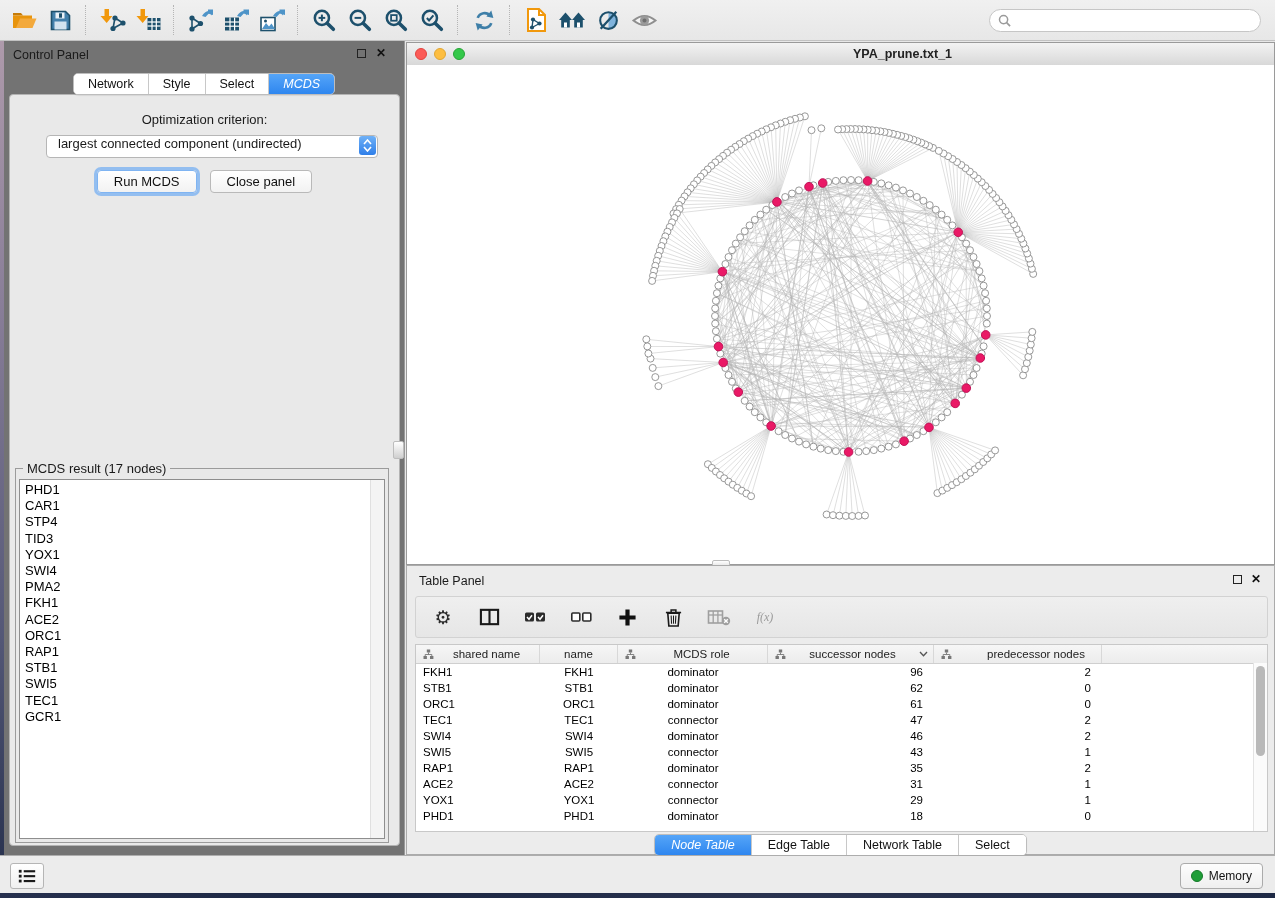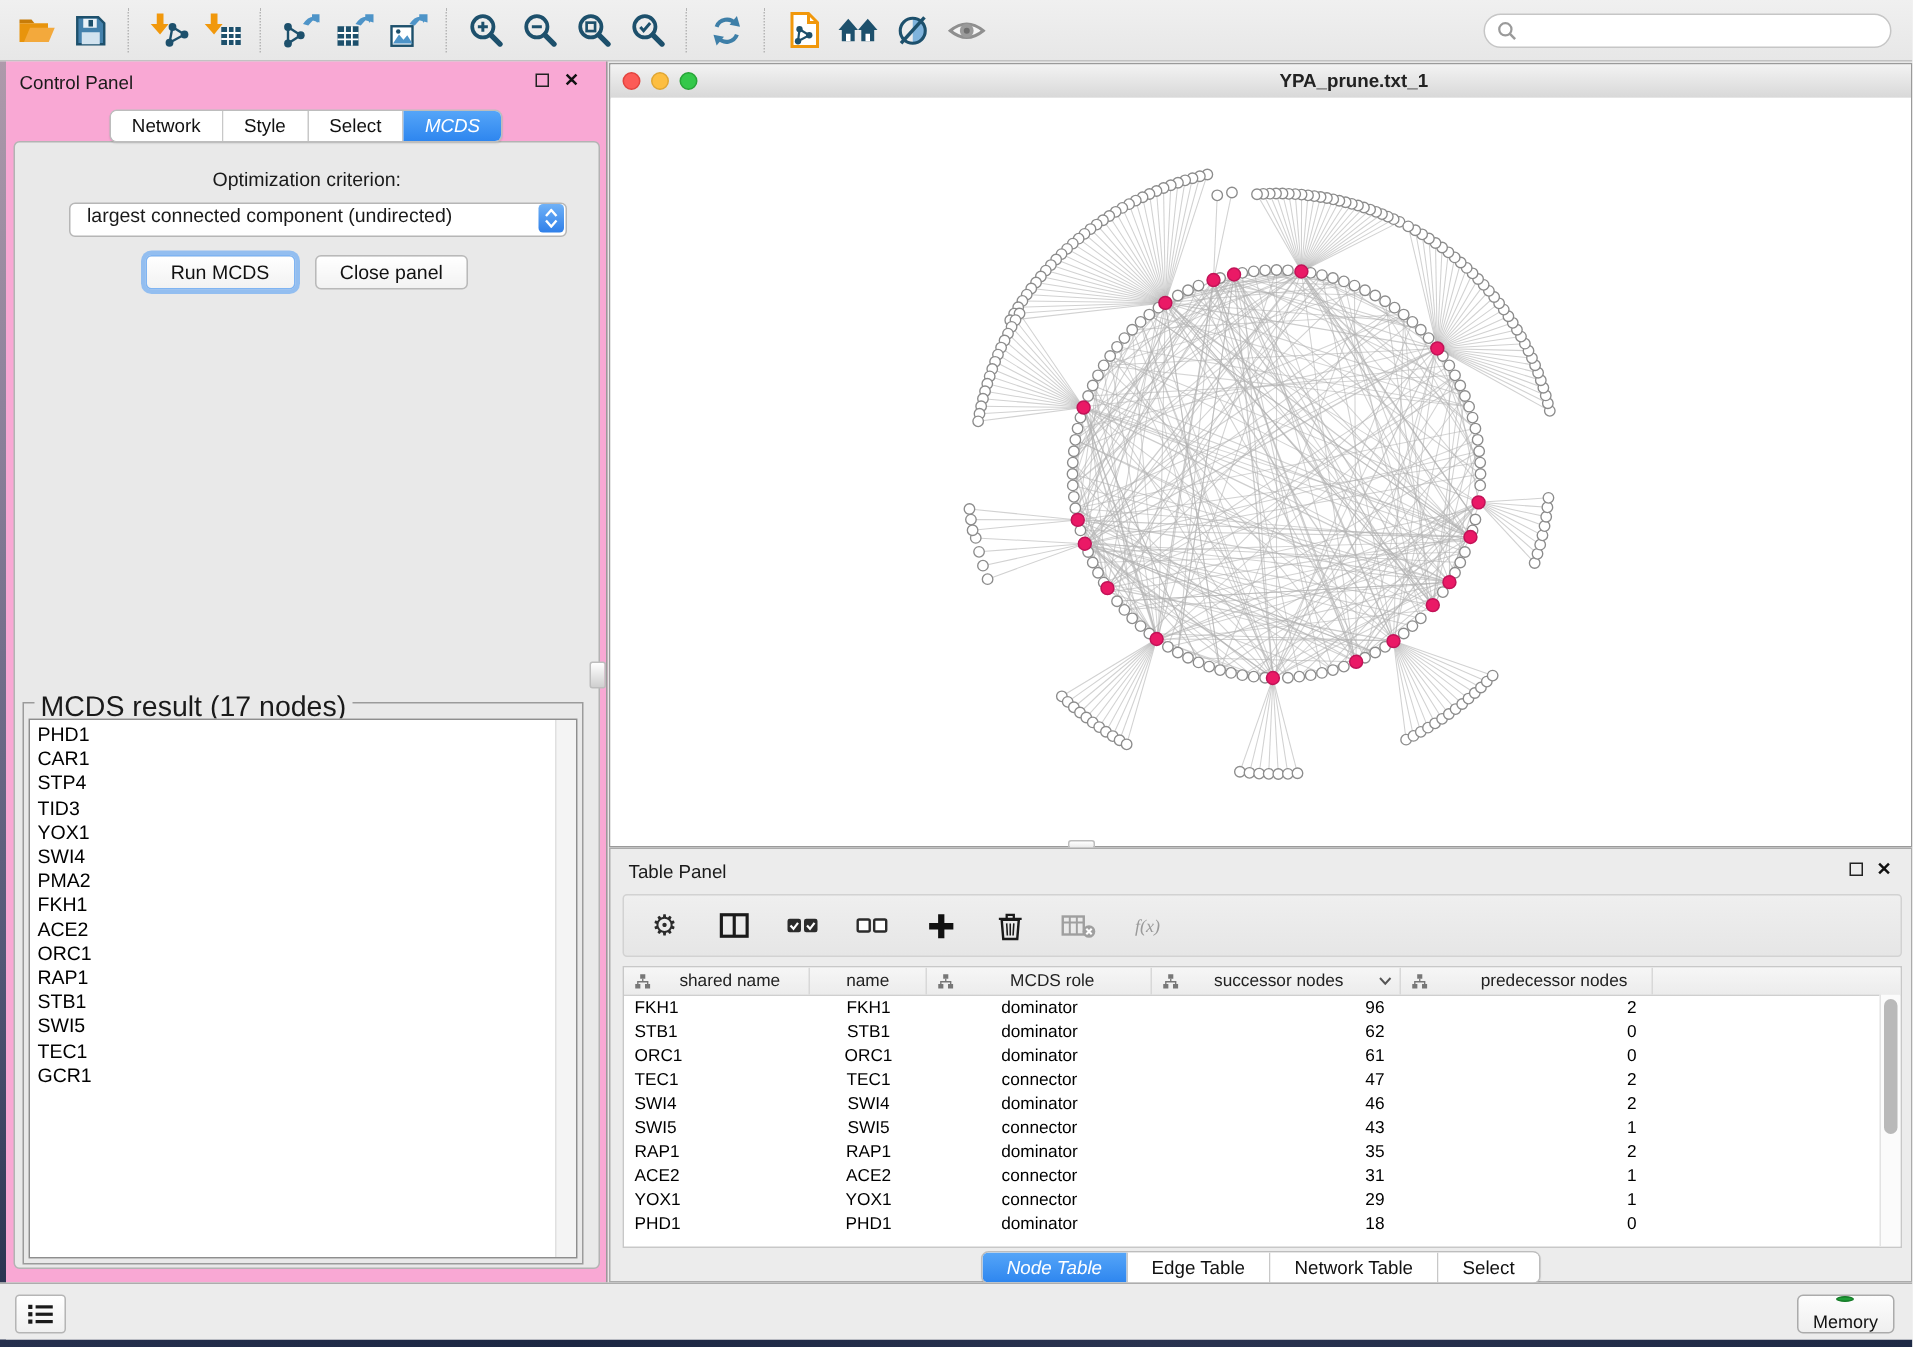--- a/index.html
+++ b/index.html
@@ -7,21 +7,21 @@
   
   .toolbar{position:absolute;left:0;top:0;width:1275px;height:41px;background:linear-gradient(#F0F0F0,#E7E7E7);border-bottom:1px solid #C2C2C2;display:flex;align-items:center;padding-left:6px;box-sizing:border-box;}
   .tbtn{width:36px;height:34px;display:flex;align-items:center;justify-content:center;border-radius:4px;}
   .tsep{width:1px;height:30px;margin:0 7px;border-left:1px dotted #B5B5B5;}
   .searchbox{position:absolute;right:14px;top:9px;width:272px;height:23px;background:#fff;border:1px solid #C6C6C6;border-radius:12px;display:flex;align-items:center;box-sizing:border-box;padding:0 8px;}
   .searchbox input{border:none;outline:none;flex:1;font:12px "Liberation Sans",sans-serif;background:transparent;margin-left:6px;}
   
   .wall-left{position:absolute;left:0;top:41px;width:4px;height:857px;background:linear-gradient(#AE9AAB,#8A7F99 30%,#535776 70%,#232D4A);}
   .wall-bottom{position:absolute;left:0;top:893px;width:1275px;height:5px;background:linear-gradient(90deg,#26304E,#1C2743 30%,#2A3350 60%,#1E2945);}
   
-  .control-panel{position:absolute;left:4px;top:41px;width:401px;height:814px;background:#f9a8d4;border-right:1px solid #9A9A9A;box-sizing:border-box;}
+  .control-panel{position:absolute;left:4px;top:41px;width:401px;height:814px;background:#737373;border-right:1px solid #9A9A9A;box-sizing:border-box;}
   .panel-header{position:relative;height:26px;}
   .panel-title{position:absolute;left:9px;top:7px;font-size:12.5px;color:#1a1a1a;}
   .win-float{position:absolute;top:8px;width:9px;height:9px;border:1.5px solid #222;box-sizing:border-box;}
   .win-close{position:absolute;top:6px;font-size:12px;font-weight:bold;color:#111;line-height:12px;}
   .control-panel .win-float{right:38px;}
   .control-panel .win-close{right:18px;}
   .cp-tabs{position:absolute;left:0;top:32px;width:100%;display:flex;justify-content:center;z-index:2;}
   .seg-group{display:flex;border:1px solid #BDBDBD;border-radius:5px;overflow:hidden;background:#fff;box-shadow:0 1px 1px rgba(0,0,0,.08);}
   .seg{padding:3px 14px;font-size:12.5px;background:#fff;border-right:1px solid #C8C8C8;color:#111;}
   .seg:last-child{border-right:none;}
@@ -29,21 +29,21 @@
   .cp-content{position:absolute;left:5px;top:53px;width:391px;height:752px;border:1px solid #B3B3B3;border-radius:4px;background:#E9E9E9;box-sizing:border-box;}
   .opt-label{position:absolute;left:0;top:17px;width:100%;text-align:center;font-size:13px;}
   .mac-select{position:absolute;left:36px;top:40px;width:332px;height:23px;background:#fff;border:1px solid #B6B6B6;border-radius:4px;box-sizing:border-box;display:flex;align-items:flex-start;}
   .mac-select .sel-text{flex:1;font-size:13px;padding-left:11px;white-space:nowrap;overflow:hidden;}
   .sel-stepper{width:17px;height:19px;margin-right:1px;border-radius:3px;background:linear-gradient(#6FB1F7,#2F7FE9);display:flex;flex-direction:column;align-items:center;justify-content:center;gap:1px;}
   .sel-stepper svg{display:block;}
   .btn-row{position:absolute;left:0;top:75px;width:100%;display:flex;justify-content:center;gap:13px;}
   .mac-btn{height:23px;padding:0 16px;background:linear-gradient(#FFFFFF,#F2F2F2);border:1px solid #B9B9B9;border-radius:4px;font:13px "Liberation Sans",sans-serif;color:#111;}
   .mac-btn.default-focus{box-shadow:0 0 0 3px rgba(77,155,245,.55);border-color:#7FB4F2;}
   .mcds-fieldset{position:absolute;left:5px;top:373px;width:372px;height:373px;border:1px solid #9B9B9B;}
-  .mcds-legend{position:absolute;left:7px;top:-8px;background:#E9E9E9;padding:0 4px;font-size:19px;}
+  .mcds-legend{position:absolute;left:7px;top:-8px;background:#E9E9E9;padding:0 4px;font-size:13px;}
   .mcds-list{position:absolute;left:3px;top:10px;right:3px;bottom:3px;background:#fff;border:1px solid #8E8E8E;overflow:hidden;}
   .mcds-item{font-size:13px;line-height:16.2px;padding-left:5px;color:#000;}
   .mcds-scroll{position:absolute;right:0;top:0;bottom:0;width:13px;background:#F4F4F4;border-left:1px solid #E0E0E0;}
   .mcds-items{position:absolute;left:0;top:2px;right:14px;}
   
   .network-window{position:absolute;left:406px;top:42px;width:869px;height:523px;border:1px solid #9A9A9A;box-sizing:border-box;background:#fff;}
   .net-titlebar{position:relative;height:22px;background:linear-gradient(#F3F3F3,#D8D8D8);border-bottom:1px solid #AAAAAA;}
   .traffic{position:absolute;top:5px;width:12px;height:12px;border-radius:50%;box-sizing:border-box;}
   .t-red{left:8px;background:#FC5B57;border:1px solid #E2443F;}
   .t-yellow{left:27px;background:#FDBE41;border:1px solid #E0A633;}
@@ -73,21 +73,21 @@
   .al-left{text-align:left;padding-left:7px;}
   .al-center{text-align:center;}
   .al-right{text-align:right;padding-right:11px;}
   .tp-scroll{position:absolute;right:0;top:18px;bottom:0;width:13px;background:#FBFBFB;border-left:1px solid #E3E3E3;}
   .tp-thumb{position:absolute;left:2px;right:2px;top:3px;height:90px;background:#B9B9B9;border-radius:5px;}
   .tp-tabs{position:absolute;left:0;top:268px;width:100%;display:flex;justify-content:center;}
   .tp-tabs .seg{padding:3px 16px;font-size:12.5px;}
   
   .status-bar{position:absolute;left:0;top:855px;width:1275px;height:38px;background:#ECECEC;border-top:1px solid #ADADAD;box-sizing:border-box;}
   .list-btn{position:absolute;left:10px;top:7px;width:32px;height:24px;background:linear-gradient(#FFFFFF,#F0F0F0);border:1px solid #B5B5B5;border-radius:3px;display:flex;align-items:center;justify-content:center;}
-  .memory-btn{position:absolute;right:12px;top:7px;height:24px;padding:0 10px;background:linear-gradient(#FDFDFD,#EFEFEF);border:1px solid #ABABAB;border-radius:4px;display:flex;align-items:center;gap:6px;font-size:12px;color:#111;flex-direction:column;}
+  .memory-btn{position:absolute;right:12px;top:7px;height:24px;padding:0 10px;background:linear-gradient(#FDFDFD,#EFEFEF);border:1px solid #ABABAB;border-radius:4px;display:flex;align-items:center;gap:6px;font-size:12px;color:#111;}
   .memory-dot{width:10px;height:10px;border-radius:50%;background:#1F9E38;border:1px solid #157A28;}
 </style>
 </head>
 <body>
 
 <div class="screen">
 
   <div class="toolbar">
     <div class="tbtn">
       <svg width="26" height="24" viewBox="0 0 26 24">

